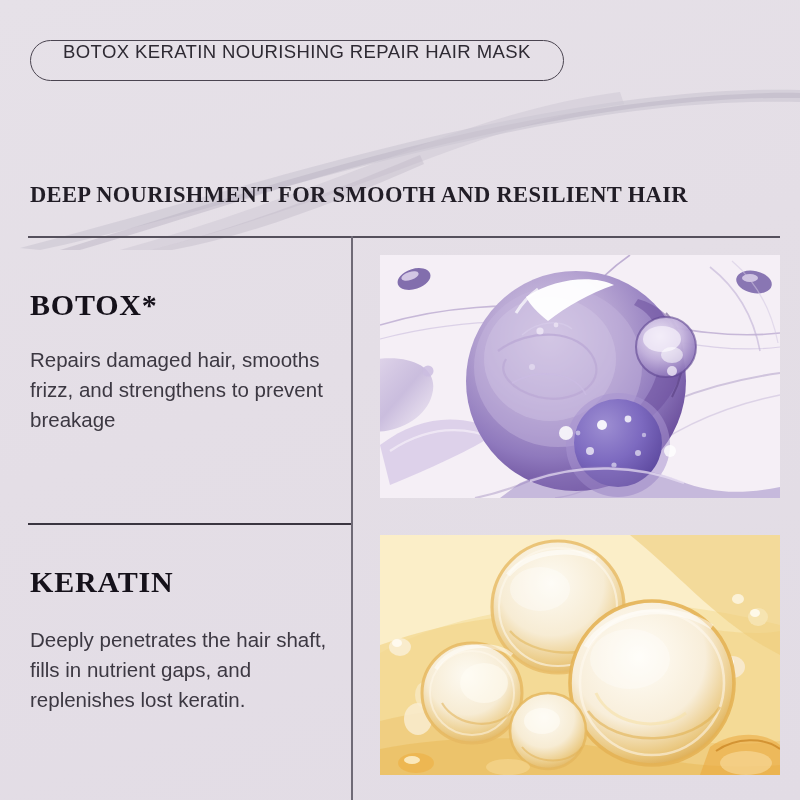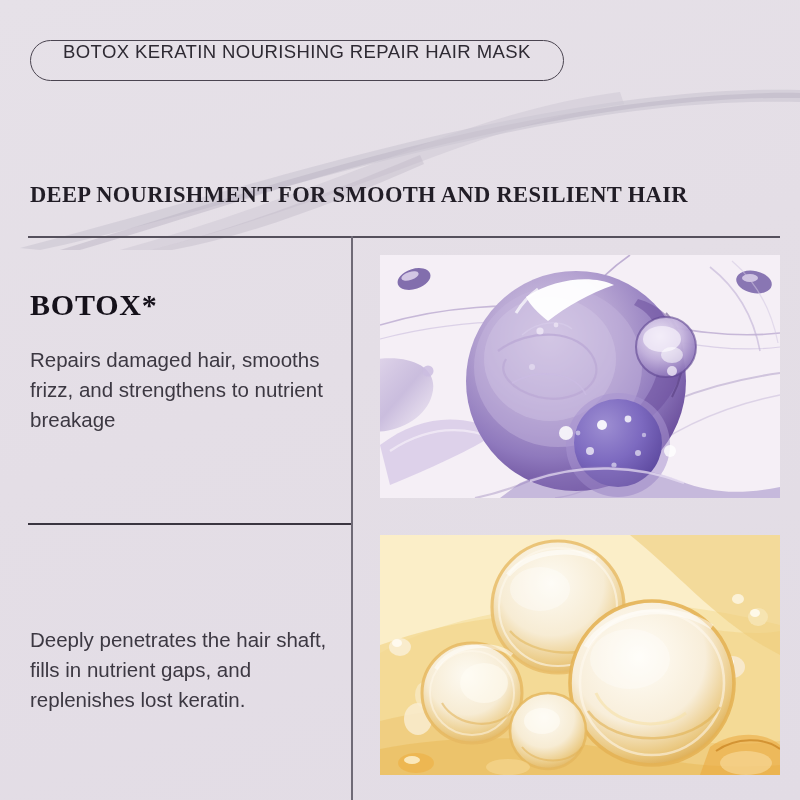--- a/index.html
+++ b/index.html
@@ -160,21 +160,21 @@
     <span class="badge-text">BOTOX KERATIN NOURISHING REPAIR HAIR MASK</span>
   </div>
 
   <div class="subhead">DEEP NOURISHMENT FOR SMOOTH AND RESILIENT HAIR</div>
 
   <div class="rule-top"></div>
   <div class="rule-mid"></div>
   <div class="divider-v"></div>
 
   <div class="feature-title" id="botox-title">BOTOX*</div>
-  <div class="feature-body" id="botox-body">Repairs damaged hair, smooths frizz, and strengthens to nutrient breakage</div>
+  <div class="feature-body" id="botox-body">Repairs damaged hair, smooths frizz, and strengthens to prevent breakage</div>
 
   <div class="media" id="media-botox">
     <svg viewBox="0 0 400 243" preserveAspectRatio="none">
       <defs>
         <radialGradient id="bigSphere" cx="38%" cy="30%" r="78%">
           <stop offset="0%" stop-color="#d9cfe6"></stop>
           <stop offset="38%" stop-color="#b6a4d2"></stop>
           <stop offset="70%" stop-color="#8f79bd"></stop>
           <stop offset="92%" stop-color="#6b4f9c"></stop>
           <stop offset="100%" stop-color="#54397f"></stop>
@@ -252,20 +252,21 @@
       <circle cx="290" cy="196" r="6" fill="#ffffff" opacity="0.8"></circle>
 
       <path d="M 140,228 C 190,206 250,206 300,226 C 330,238 360,240 400,232 L 400,243 L 120,243 Z" fill="#8f78bd" opacity="0.45"></path>
       <path d="M 150,226 C 200,208 258,210 304,228" fill="none" stroke="#e9e1f3" stroke-width="2.4" opacity="0.7"></path>
 
       <path d="M 330,12 C 358,34 374,64 380,96" fill="none" stroke="#c0b0d6" stroke-width="1.6" opacity="0.6"></path>
       <path d="M 352,6 C 378,28 392,58 398,88" fill="none" stroke="#d2c6e2" stroke-width="1.2" opacity="0.55"></path>
     </svg>
   </div>
 
+  <div class="feature-title" id="keratin-title">KERATIN</div>
   <div class="feature-body" id="keratin-body">Deeply penetrates the hair shaft, fills in nutrient gaps, and replenishes lost keratin.</div>
 
   <div class="media" id="media-keratin">
     <svg viewBox="0 0 400 240" preserveAspectRatio="none">
       <defs>
         <linearGradient id="goldBg" x1="0" y1="0" x2="1" y2="1">
           <stop offset="0%" stop-color="#f6df9f"></stop>
           <stop offset="25%" stop-color="#f2d territory"></stop>
           <stop offset="45%" stop-color="#fbf1d4"></stop>
           <stop offset="75%" stop-color="#f0d185"></stop>

